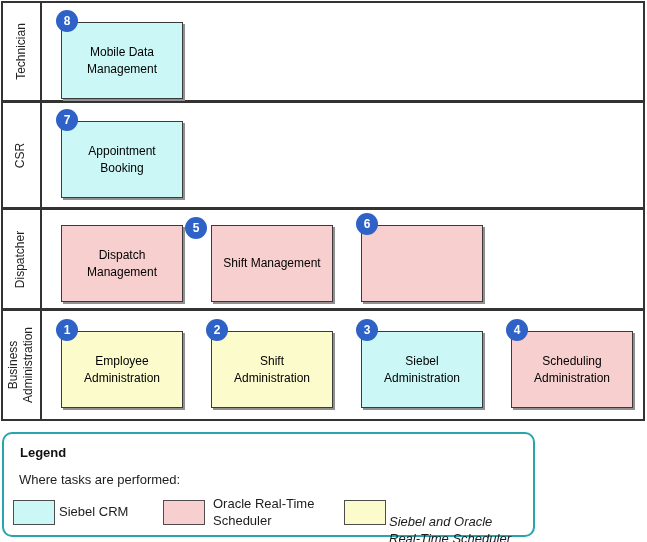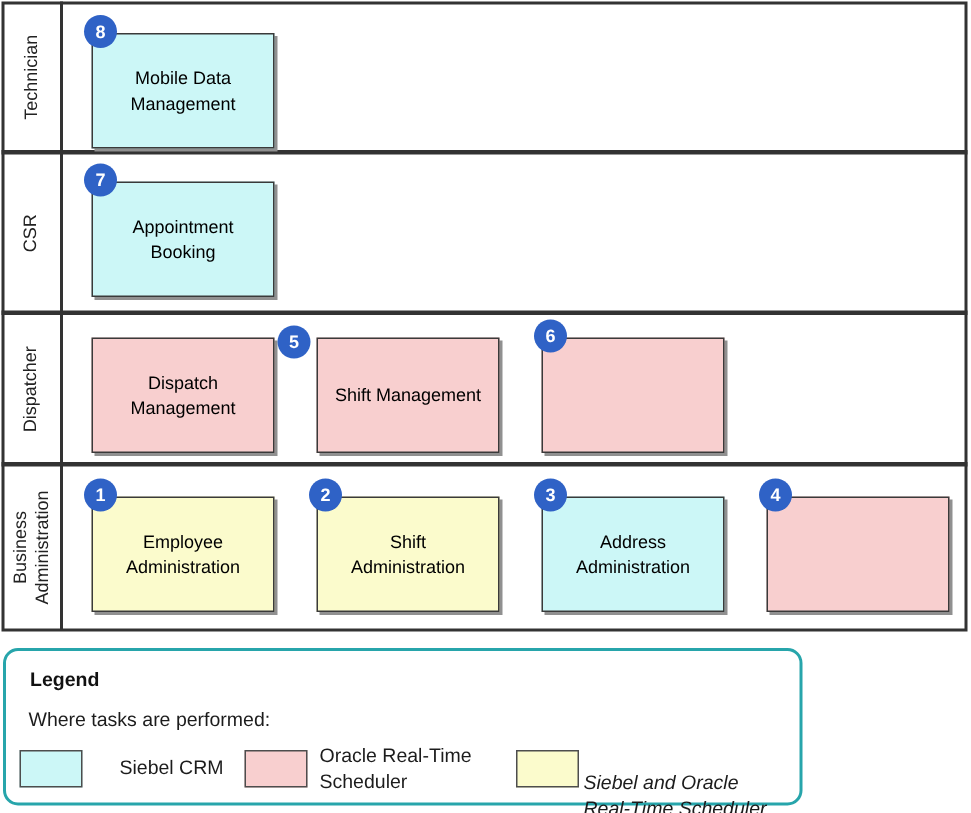--- a/index.html
+++ b/index.html
@@ -105,32 +105,33 @@
   <div class="task pos-shiftadmin" style="background-color: rgb(251, 251, 204);">
     <div class="badge" style="background-color: rgb(47, 98, 198);">
         <span>2</span>
       </div>
     <div class="lbl">Shift Administration</div>
   </div>
   <div class="task pos-address" style="background-color: rgb(204, 247, 247);">
     <div class="badge" style="background-color: rgb(47, 98, 198);">
         <span>3</span>
       </div>
-    <div class="lbl">Address Administration</div>
+    <div class="lbl">Siebel Administration</div>
   </div>
   <div class="task pos-scheduling" style="background-color: rgb(248, 207, 207);">
     <div class="badge" style="background-color: rgb(47, 98, 198);">
         <span>4</span>
       </div>
+    <div class="lbl">Scheduling Administration</div>
   </div>
 
   <div class="legend">
     <div class="legend-title">Legend</div>
     <div class="legend-sub">Where tasks are performed:</div>
   </div>
   <div class="swatch sw-1" style="background-color: rgb(204, 247, 247); position: absolute; top: 500px;"></div>
-  <div class="sw-label swl-1" style="position: absolute; top: 504px; text-align: right;">Siebel CRM</div>
+  <div class="sw-label swl-1" style="position: absolute; top: 504px;">Siebel CRM</div>
   <div class="swatch sw-2" style="background-color: rgb(248, 207, 207); position: absolute; top: 500px;"></div>
   <div class="sw-label swl-2" style="position: absolute; top: 496px;">Oracle Real-Time Scheduler</div>
   <div class="swatch sw-3" style="background-color: rgb(251, 251, 204); position: absolute; top: 500px;"></div>
   <div class="sw-label swl-3" style="position: absolute; top: 514px; font-style: italic;">Siebel and Oracle Real-Time Scheduler</div>
 
 </div>
 
 </body></html>

